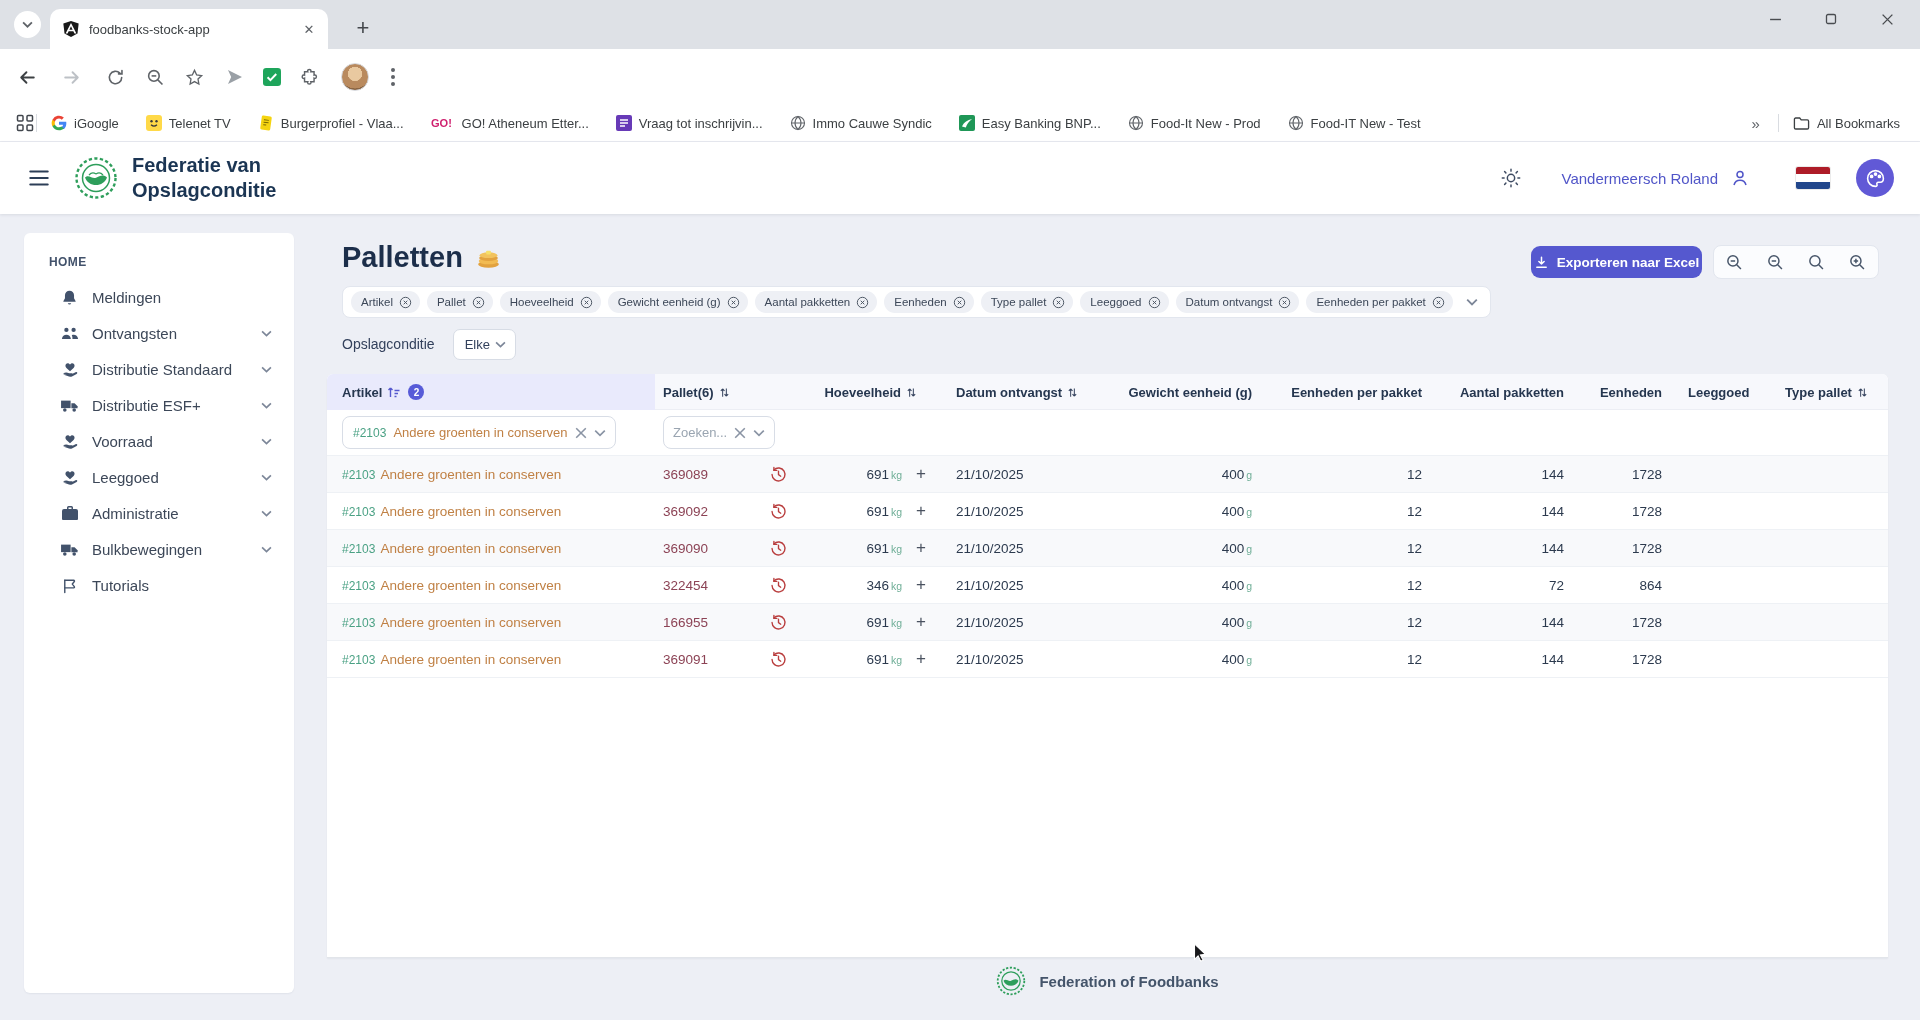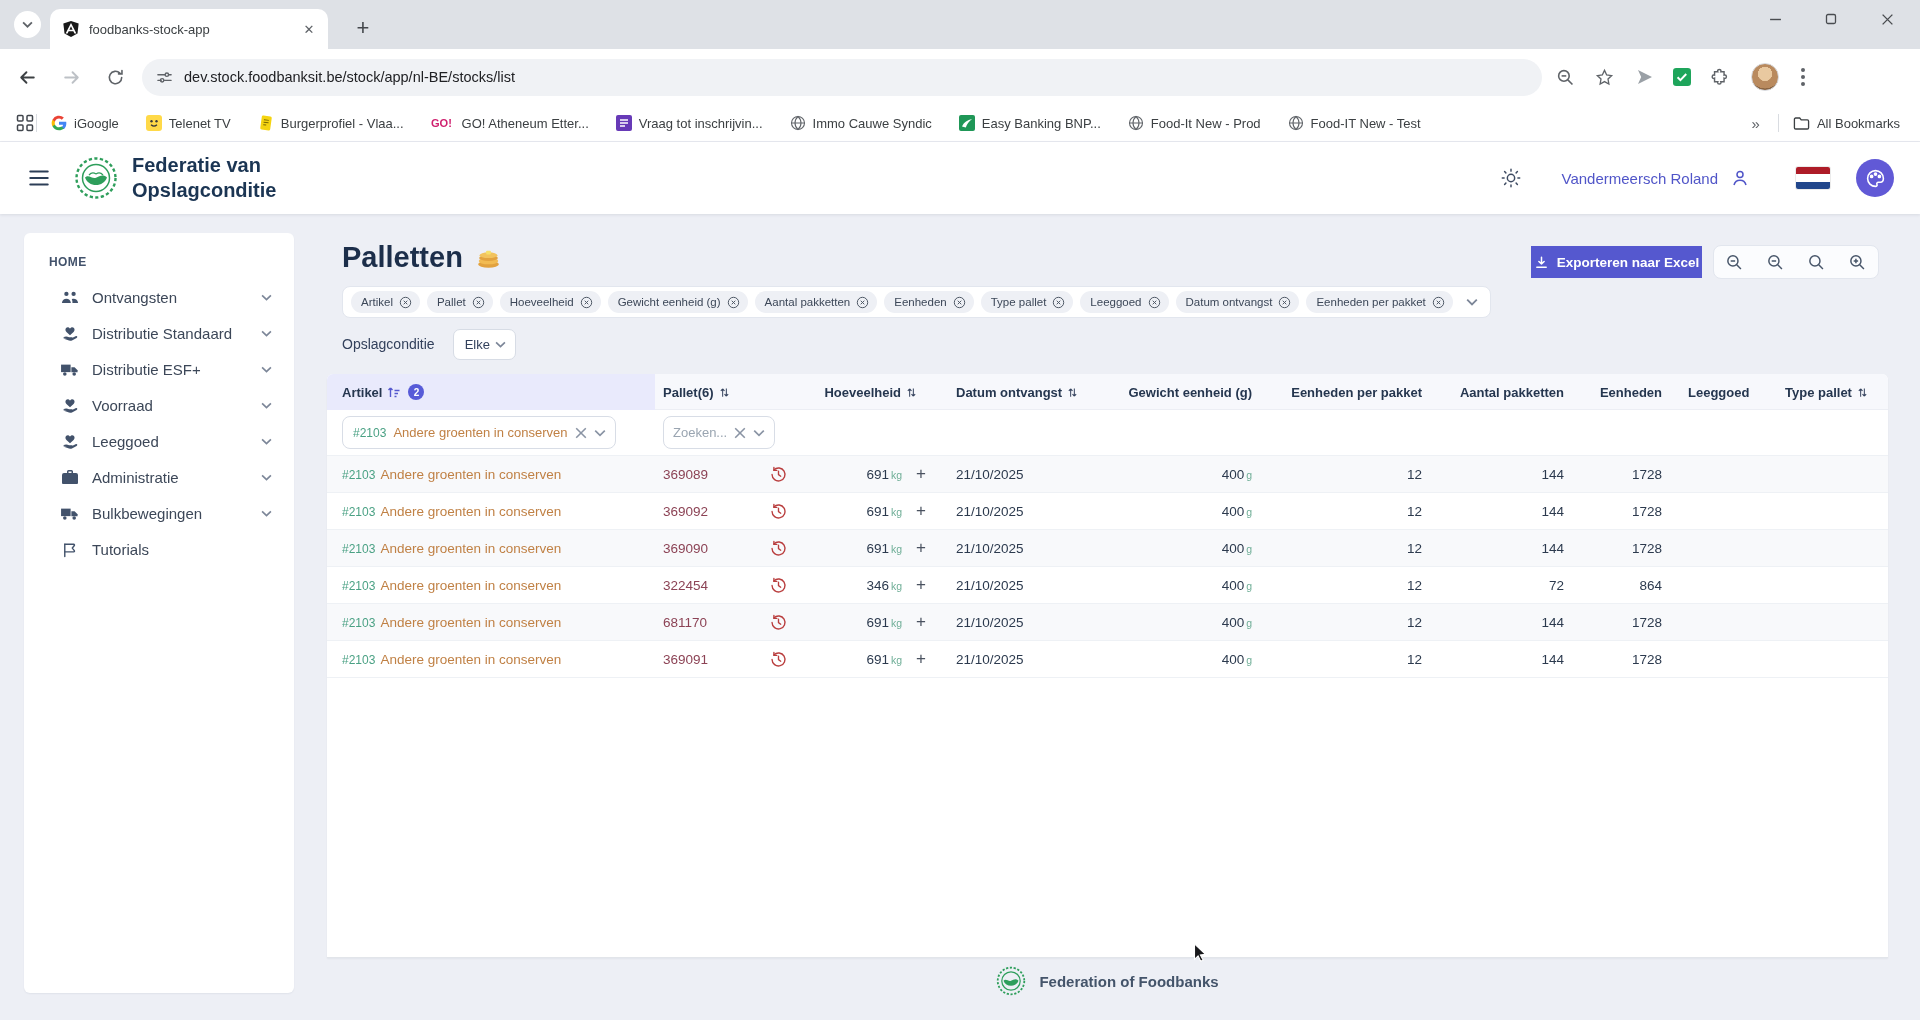--- a/index.html
+++ b/index.html
@@ -48,21 +48,21 @@
   
   .sidebar { position:absolute; left:24px; top:233px; width:270px; height:760px; background:#fff; border-radius:6px; box-shadow:0 1px 2px rgba(25,39,62,.06); padding-top:18px; }
   .side-sec { font-size:12px; font-weight:700; letter-spacing:.4px; color:#42526b; padding:4px 12px 10px 25px; }
   .side-item { height:36px; display:flex; align-items:center; padding:0 22px 0 36px; cursor:pointer; color:#42526b; }
   .side-item .lbl { font-size:15px; margin-left:13px; color:#3c4758; }
   .side-item .sp { flex:1; }
 
   
   .main { position:absolute; left:327px; top:233px; width:1561px; height:760px; }
   .page-title { position:absolute; left:15px; top:8px; font-size:29px; font-weight:700; color:#1c2e4a; display:flex; align-items:center; gap:12px; }
-  .export-btn { position:absolute; left:1204px; top:13px; width:171px; height:32px; background:#5558cf; color:#fff; border:none; border-radius:0; font-size:13.5px; font-weight:700; display:flex; align-items:center; justify-content:center; gap:8px; cursor:pointer; font-family:inherit; }
+  .export-btn { position:absolute; left:1204px; top:13px; width:171px; height:32px; background:#5558cf; color:#fff; border:none; border-radius:9px; font-size:13.5px; font-weight:700; display:flex; align-items:center; justify-content:center; gap:8px; cursor:pointer; font-family:inherit; }
   .zoomgroup { position:absolute; left:1386px; top:12px; height:34px; border:1px solid #e2e6ee; background:#fbfcfe; border-radius:8px; display:flex; align-items:center; }
   .zbtn { width:41px; height:32px; display:flex; align-items:center; justify-content:center; cursor:pointer; }
 
   .chipsbox { position:absolute; left:15px; top:53px; height:32px; border:1px solid #e2e6ee; background:#fff; border-radius:8px; display:flex; align-items:center; padding:0 12px 0 8px; gap:7px; }
   .chip { height:22px; border-radius:11px; background:#eef0f5; display:flex; align-items:center; gap:6px; padding:0 8px 0 10px; font-size:11.5px; color:#3c4758; cursor:pointer; white-space:nowrap; }
   .chips-chev { margin-left:6px; display:flex; cursor:pointer; }
 
   .storage-row { position:absolute; left:15px; top:95px; height:32px; display:flex; align-items:center; }
   .storage-lbl { font-size:14px; color:#33415c; }
   .storage-sel { margin-left:18px; width:63px; height:31px; border:1px solid #d7dce5; border-radius:7px; background:#fff; display:flex; align-items:center; justify-content:space-between; padding:0 9px 0 11px; font-size:13px; color:#33415c; cursor:pointer; }
@@ -155,30 +155,20 @@
       <svg width="21" height="21" viewBox="0 0 20 20" fill="none" stroke="#bdc1c6" stroke-width="1.8" stroke-linecap="round">
         <path d="M4 10h12M16 10l-5-5M16 10l-5 5"></path>
       </svg>
     </span>
   <span class="navbtn">
       <svg width="19" height="19" viewBox="0 0 20 20" fill="none" stroke="#5f6368" stroke-width="1.7" stroke-linecap="round">
         <path d="M16.5 10a6.5 6.5 0 1 1-1.9-4.6"></path>
         <path d="M16.8 2.6v3.6h-3.6"></path>
       </svg>
     </span>
-  <div class="omnibox">
-    <span style="display:flex;">
-      <svg width="17" height="17" viewBox="0 0 18 18" fill="none" stroke="#5f6368" stroke-width="1.5" stroke-linecap="round">
-          <path d="M2 6h7.5M13.5 6H16M2 12h3.5M9 12h7"></path>
-          <circle cx="11.5" cy="6" r="1.8"></circle>
-          <circle cx="6.5" cy="12" r="1.8"></circle>
-        </svg>
-    </span>
-    <span class="url-text">dev.stock.foodbanksit.be/stock/app/nl-BE/stocks/list</span>
-  </div>
   <div class="oicons">
     <span style="display:flex;">
         <svg width="19" height="19" viewBox="0 0 18 18" fill="none" stroke="#5f6368" stroke-width="1.5">
           <circle cx="7.5" cy="7.5" r="5"></circle>
           <path d="M11.2 11.2L15.6 15.6"></path>
           <path d="M5.3 7.5h4.4"></path>
         </svg>
       </span>
     <span style="display:flex;">
         <svg width="19" height="19" viewBox="0 0 20 20" fill="none" stroke="#5f6368" stroke-width="1.4">
@@ -366,20 +356,30 @@
           <circle cx="10" cy="5.8" r="1" fill="#fff"></circle>
           <circle cx="13.7" cy="8" r="1" fill="#fff"></circle>
         </svg>
     </span>
   </div>
 </div>
 
 <aside class="sidebar">
   <div class="side-sec">HOME</div>
   <div id="side-items">
+      <div class="side-item">
+        <span style="display:flex;width:19px;justify-content:center;">
+          <svg width="17" height="17" viewBox="0 0 18 18" fill="#42526b">
+            <path d="M9 1.8a4.8 4.8 0 0 0-4.8 4.8v3.2L2.6 12.6a.6.6 0 0 0 .5 1h11.8a.6.6 0 0 0 .5-1l-1.6-2.8V6.6A4.8 4.8 0 0 0 9 1.8z"></path>
+            <path d="M7.2 15a1.9 1.9 0 0 0 3.6 0z"></path>
+          </svg>
+        </span>
+        <span class="lbl">Meldingen</span>
+        <span class="sp"></span>
+      </div>
       <div class="side-item">
         <span style="display:flex;width:19px;justify-content:center;">
           <svg width="18" height="15" viewBox="0 0 20 16" fill="#42526b">
             <circle cx="6" cy="4" r="2.4"></circle>
             <circle cx="14" cy="4" r="2.4"></circle>
             <path d="M1 14c.5-3 2.4-4.6 5-4.6s4.5 1.6 5 4.6zM12 9.9c.7-.3 1.3-.5 2-.5 2.6 0 4.5 1.6 5 4.6h-6.3a7.6 7.6 0 0 0-.7-4.1z"></path>
           </svg>
         </span>
         <span class="lbl">Ontvangsten</span>
         <span class="sp"></span>
@@ -820,21 +820,21 @@
           <div class="cell num-r"><span>400</span><span class="unit">g</span></div>
           <div class="cell num-r">12</div>
           <div class="cell num-r16">72</div>
           <div class="cell num-r">864</div>
           <div class="cell"></div>
           <div class="cell"></div>
         </div>
         <div class="trow drow alt">
           <div class="cell c-art"><span class="code">#2103</span><span class="aname">Andere groenten in conserven</span></div>
           <div class="cell c-pal">
-            <span class="palnum">681170</span>
+            <span class="palnum">166955</span>
             <span class="hist">
               <svg width="17" height="17" viewBox="0 0 20 20" fill="none" stroke="#b93d3d" stroke-width="1.6" stroke-linecap="round">
                 <path d="M4.6 4.6A7.6 7.6 0 1 1 2.4 10"></path>
                 <path d="M4.6 1.8v3.4H8"></path>
                 <path d="M10 6.2v4l2.6 1.8"></path>
               </svg>
             </span>
           </div>
           <div class="cell c-qty">
             <span class="qnum"><span>691</span><span class="unit">kg</span></span>

